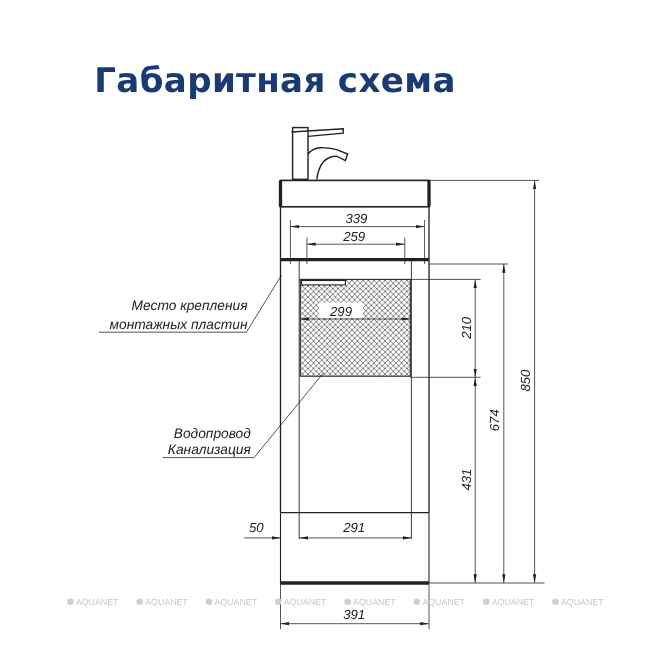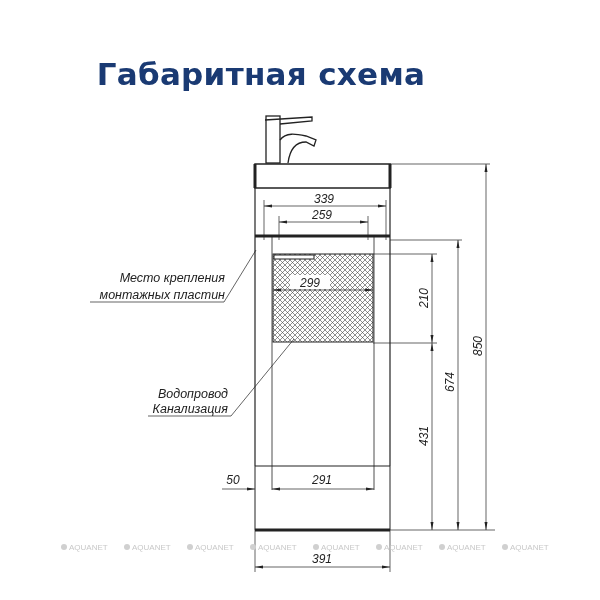--- a/index.html
+++ b/index.html
@@ -1,17 +1,17 @@
 <!DOCTYPE html>
 <html><head>
 <meta charset="utf-8">
 <style>
   html, body { margin:0; padding:0; background:#ffffff; }
   body { width:600px; height:600px; position:relative; overflow:hidden; font-family:"Liberation Sans", sans-serif; }
-  .title { position:absolute; left:0; top:56px; width:500px; text-align:center; font-family:"DejaVu Sans", sans-serif; font-weight:bold; font-size:31px; color:#1a3a73; letter-spacing:0.3px;padding-left:11px; }
+  .title { position:absolute; left:0; top:56px; width:500px; text-align:center; font-family:"DejaVu Sans", sans-serif; font-weight:bold; font-size:31px; color:#1a3a73; letter-spacing:0.3px; }
   svg { position:absolute; left:0; top:0; }
   .dim { font-family:"Liberation Sans", sans-serif; font-style:italic; font-size:12px; fill:#222; }
   .lbl { font-family:"Liberation Sans", sans-serif; font-style:italic; font-size:12.5px; fill:#222; }
   .wm { font-family:"Liberation Sans", sans-serif; font-size:8px; fill:#c8c8c8; }
 </style>
 </head>
 <body>
 
 <div class="title">Габаритная схема</div>
 

